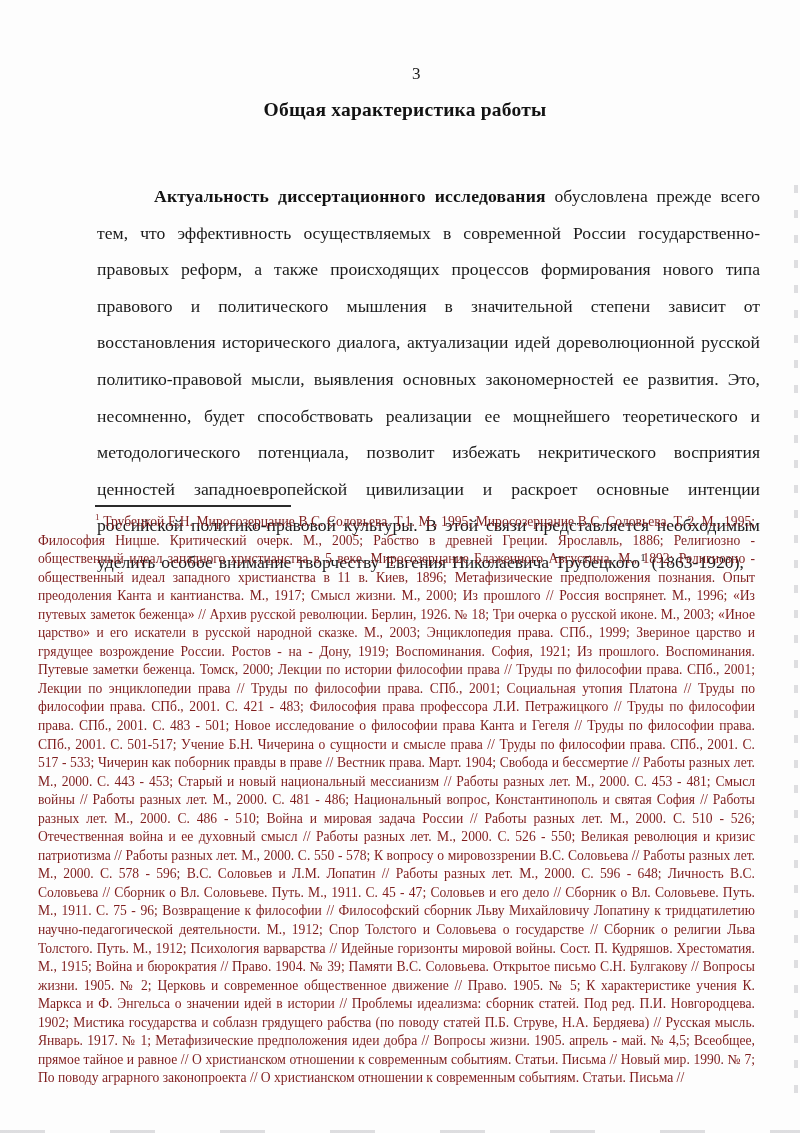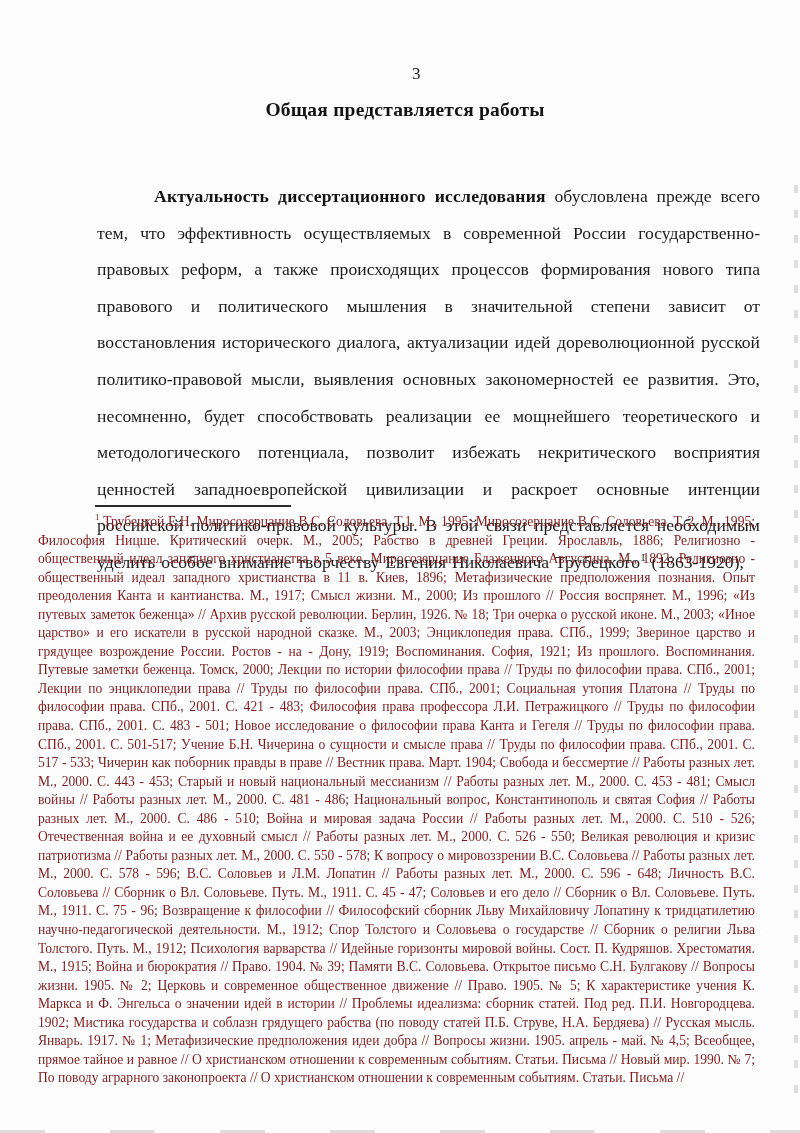--- a/index.html
+++ b/index.html
@@ -106,21 +106,21 @@
     );
   }
 </style>
 </head>
 <body>
 
 <div class="page">
 
   <div class="page-number">3</div>
 
-  <h1 class="doc-title" style="margin:0;">Общая представляется работы</h1>
+  <h1 class="doc-title" style="margin:0;">Общая характеристика работы</h1>
 
   <p class="main-para" style="margin:12px;">
     <b>Актуальность диссертационного исследования</b><span> обусловлена прежде всего тем, что эффективность осуществляемых в современной России государственно-правовых реформ, а также происходящих процессов формирования нового типа правового и политического мышления в значительной степени зависит от восстановления исторического диалога, актуализации идей дореволюционной русской политико-правовой мысли, выявления основных закономерностей ее развития. Это, несомненно, будет способствовать реализации ее мощнейшего теоретического и методологического потенциала, позволит избежать некритического восприятия ценностей западноевропейской цивилизации и раскроет основные интенции российской политико-правовой культуры. В этой связи представляется необходимым уделить особое внимание творчеству Евгения Николаевича Трубецкого</span><sup class="fn-ref">1</sup><span> (1863-1920),</span>
   </p>
 
   <div class="fn-rule"></div>
 
   <p class="footnote" style="margin:0;">
     <sup class="fn-ref">1</sup><span> Трубецкой Е.Н. Миросозерцание В.С. Соловьева. Т.1. М., 1995; Миросозерцание В.С. Соловьева. Т. 2. М., 1995; Философия Ницше. Критический очерк. М., 2005; Рабство в древней Греции. Ярославль, 1886; Религиозно - общественный идеал западного христианства в 5 веке. Миросозерцание Блаженного Августина. М., 1892; Религиозно - общественный идеал западного христианства в 11 в. Киев, 1896; Метафизические предположения познания. Опыт преодоления Канта и кантианства. М., 1917; Смысл жизни. М., 2000; Из прошлого // Россия воспрянет. М., 1996; «Из путевых заметок беженца» // Архив русской революции. Берлин, 1926. № 18; Три очерка о русской иконе. М., 2003; «Иное царство» и его искатели в русской народной сказке. М., 2003; Энциклопедия права. СПб., 1999; Звериное царство и грядущее возрождение России. Ростов - на - Дону, 1919; Воспоминания. София, 1921; Из прошлого. Воспоминания. Путевые заметки беженца. Томск, 2000; Лекции по истории философии права // Труды по философии права. СПб., 2001; Лекции по энциклопедии права // Труды по философии права. СПб., 2001; Социальная утопия Платона // Труды по философии права. СПб., 2001. С. 421 - 483; Философия права профессора Л.И. Петражицкого // Труды по философии права. СПб., 2001. С. 483 - 501; Новое исследование о философии права Канта и Гегеля // Труды по философии права. СПб., 2001. С. 501-517; Учение Б.Н. Чичерина о сущности и смысле права // Труды по философии права. СПб., 2001. С. 517 - 533; Чичерин как поборник правды в праве // Вестник права. Март. 1904; Свобода и бессмертие // Работы разных лет. М., 2000. С. 443 - 453; Старый и новый национальный мессианизм // Работы разных лет. М., 2000. С. 453 - 481; Смысл войны // Работы разных лет. М., 2000. С. 481 - 486; Национальный вопрос, Константинополь и святая София // Работы разных лет. М., 2000. С. 486 - 510; Война и мировая задача России // Работы разных лет. М., 2000. С. 510 - 526; Отечественная война и ее духовный смысл // Работы разных лет. М., 2000. С. 526 - 550; Великая революция и кризис патриотизма // Работы разных лет. М., 2000. С. 550 - 578; К вопросу о мировоззрении В.С. Соловьева // Работы разных лет. М., 2000. С. 578 - 596; В.С. Соловьев и Л.М. Лопатин // Работы разных лет. М., 2000. С. 596 - 648; Личность В.С. Соловьева // Сборник о Вл. Соловьеве. Путь. М., 1911. С. 45 - 47; Соловьев и его дело // Сборник о Вл. Соловьеве. Путь. М., 1911. С. 75 - 96; Возвращение к философии // Философский сборник Льву Михайловичу Лопатину к тридцатилетию научно-педагогической деятельности. М., 1912; Спор Толстого и Соловьева о государстве // Сборник о религии Льва Толстого. Путь. М., 1912; Психология варварства // Идейные горизонты мировой войны. Сост. П. Кудряшов. Хрестоматия. М., 1915; Война и бюрократия // Право. 1904. № 39; Памяти В.С. Соловьева. Открытое письмо С.Н. Булгакову // Вопросы жизни. 1905. № 2; Церковь и современное общественное движение // Право. 1905. № 5; К характеристике учения К. Маркса и Ф. Энгельса о значении идей в истории // Проблемы идеализма: сборник статей. Под ред. П.И. Новгородцева. 1902; Мистика государства и соблазн грядущего рабства (по поводу статей П.Б. Струве, Н.А. Бердяева) // Русская мысль. Январь. 1917. № 1; Метафизические предположения идеи добра // Вопросы жизни. 1905. апрель - май. № 4,5; Всеобщее, прямое тайное и равное // О христианском отношении к современным событиям. Статьи. Письма // Новый мир. 1990. № 7; По поводу аграрного законопроекта // О христианском отношении к современным событиям. Статьи. Письма //</span>
   </p>

